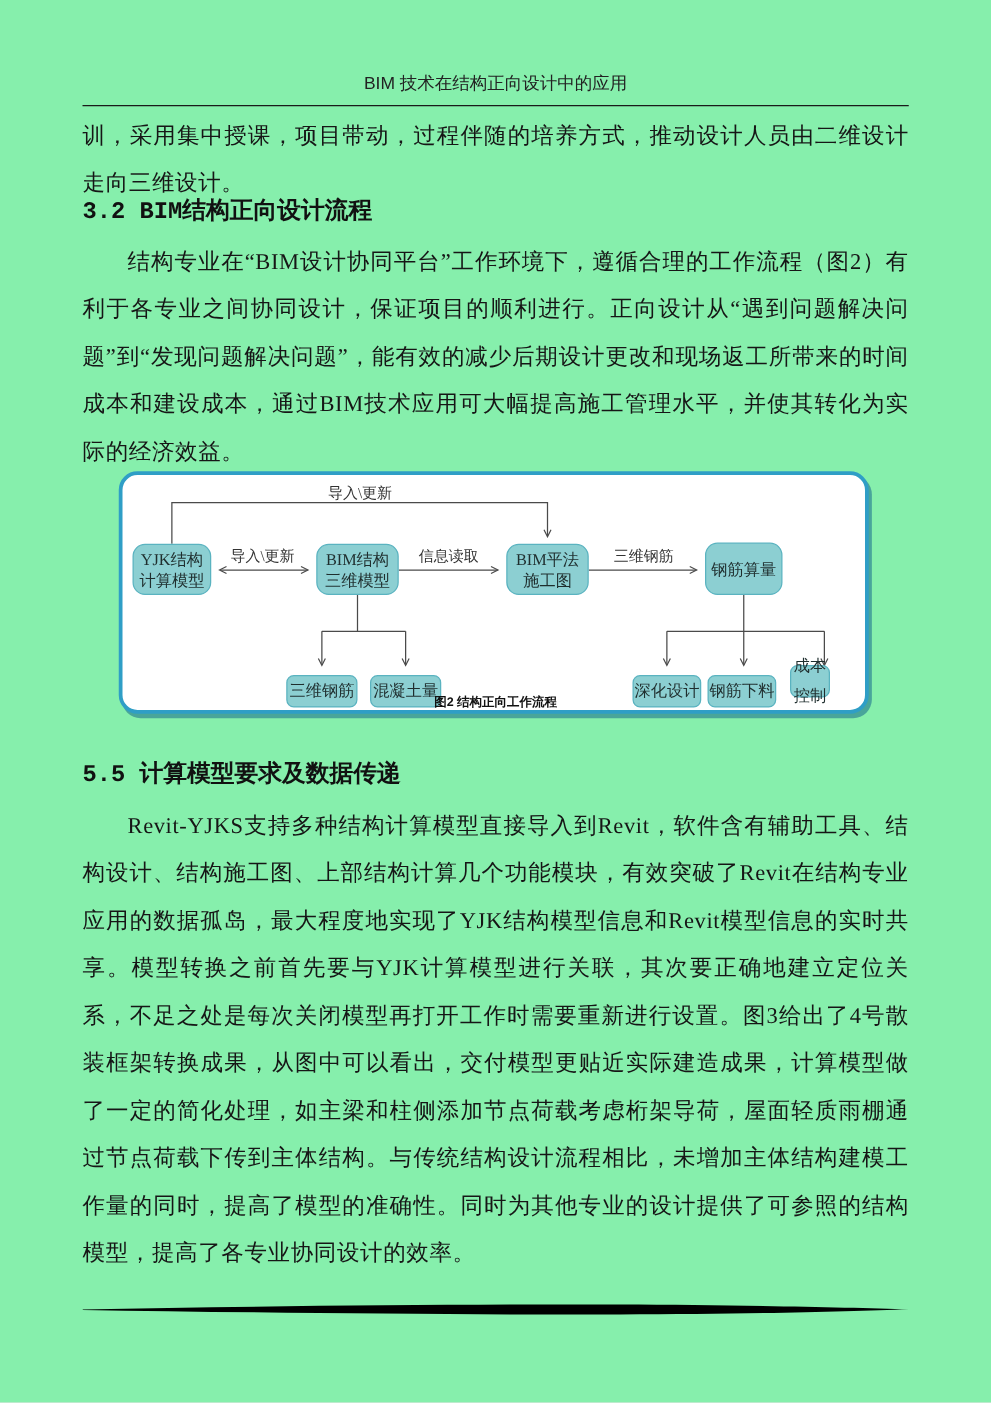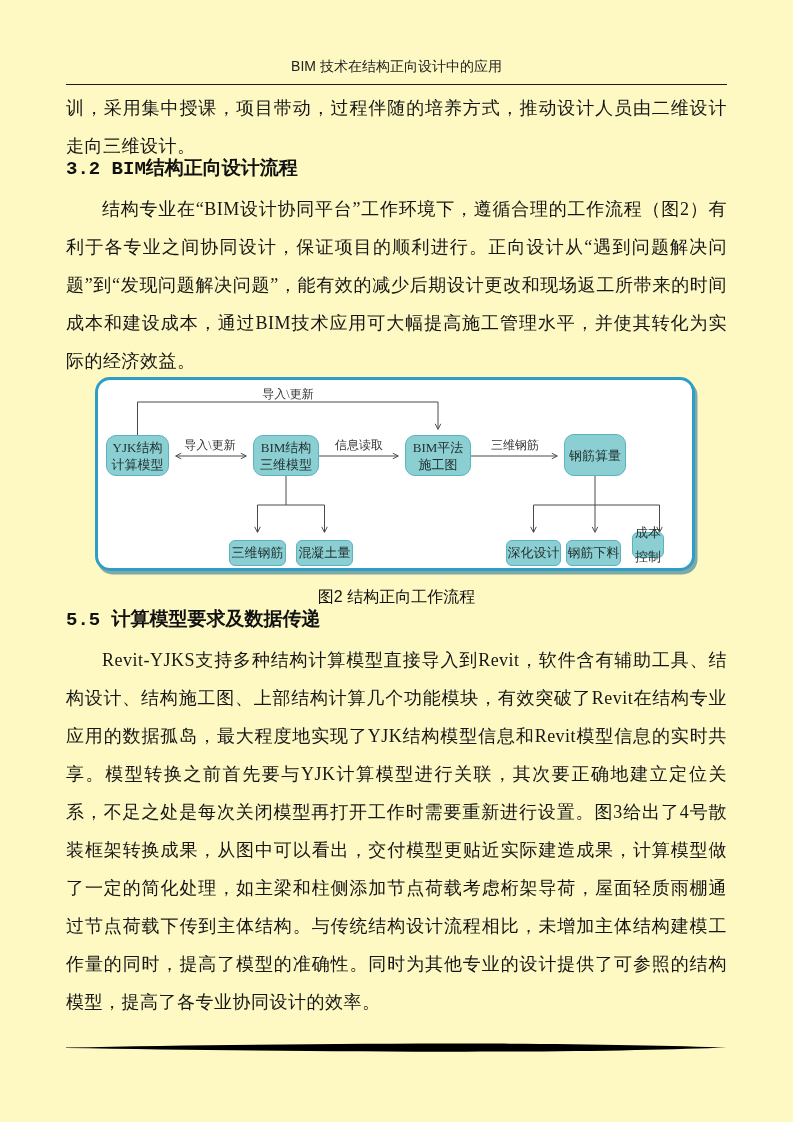--- a/index.html
+++ b/index.html
@@ -2,21 +2,21 @@
 <html><head>
 <meta charset="utf-8">
 <style>
   * { margin: 0; padding: 0; box-sizing: border-box; }
   html, body { background: #e8e8e8; }
   .page {
     position: relative;
     width: 793px;
     height: 1122px;
     margin: 0 auto;
-    background: #fef9c3;
+    background: #86efac;
     font-family: "Liberation Serif", "DejaVu Serif", serif;
     color: #1a1a1a;
     overflow: hidden;
   }
   .running-title {
     position: absolute;
     top: 56px; left: 66px; width: 661px;
     text-align: center;
     font-family: "Liberation Sans", "DejaVu Sans", sans-serif;
     font-size: 14px;
@@ -101,25 +101,25 @@
     color: #333;
     background: transparent;
     font-family: "Liberation Serif", "DejaVu Serif", serif;
   }
   .el-top   { left: 190px; top: 6px; }
   .el-mid   { left: 112px; top: 57px; }
   .el-info  { left: 261px; top: 57px; }
   .el-rebar { left: 417px; top: 57px; }
   .figure-caption {
     position: absolute;
-    top: 585px; left: 66px; width: 661px;
+    top: 551px; left: 66px; width: 661px;
     text-align: center;
     font-family: "Liberation Sans", "DejaVu Sans", sans-serif;
-    font-weight: 400;
-    font-size: 16px;
+    font-weight: 700;
+    font-size: 10px;
     line-height: 24px;
     color: #111;
   }
 
   
   .footer-bar {
     position: absolute;
     top: 1043px; left: 66px;
     width: 661px; height: 9px;
     display: block;

